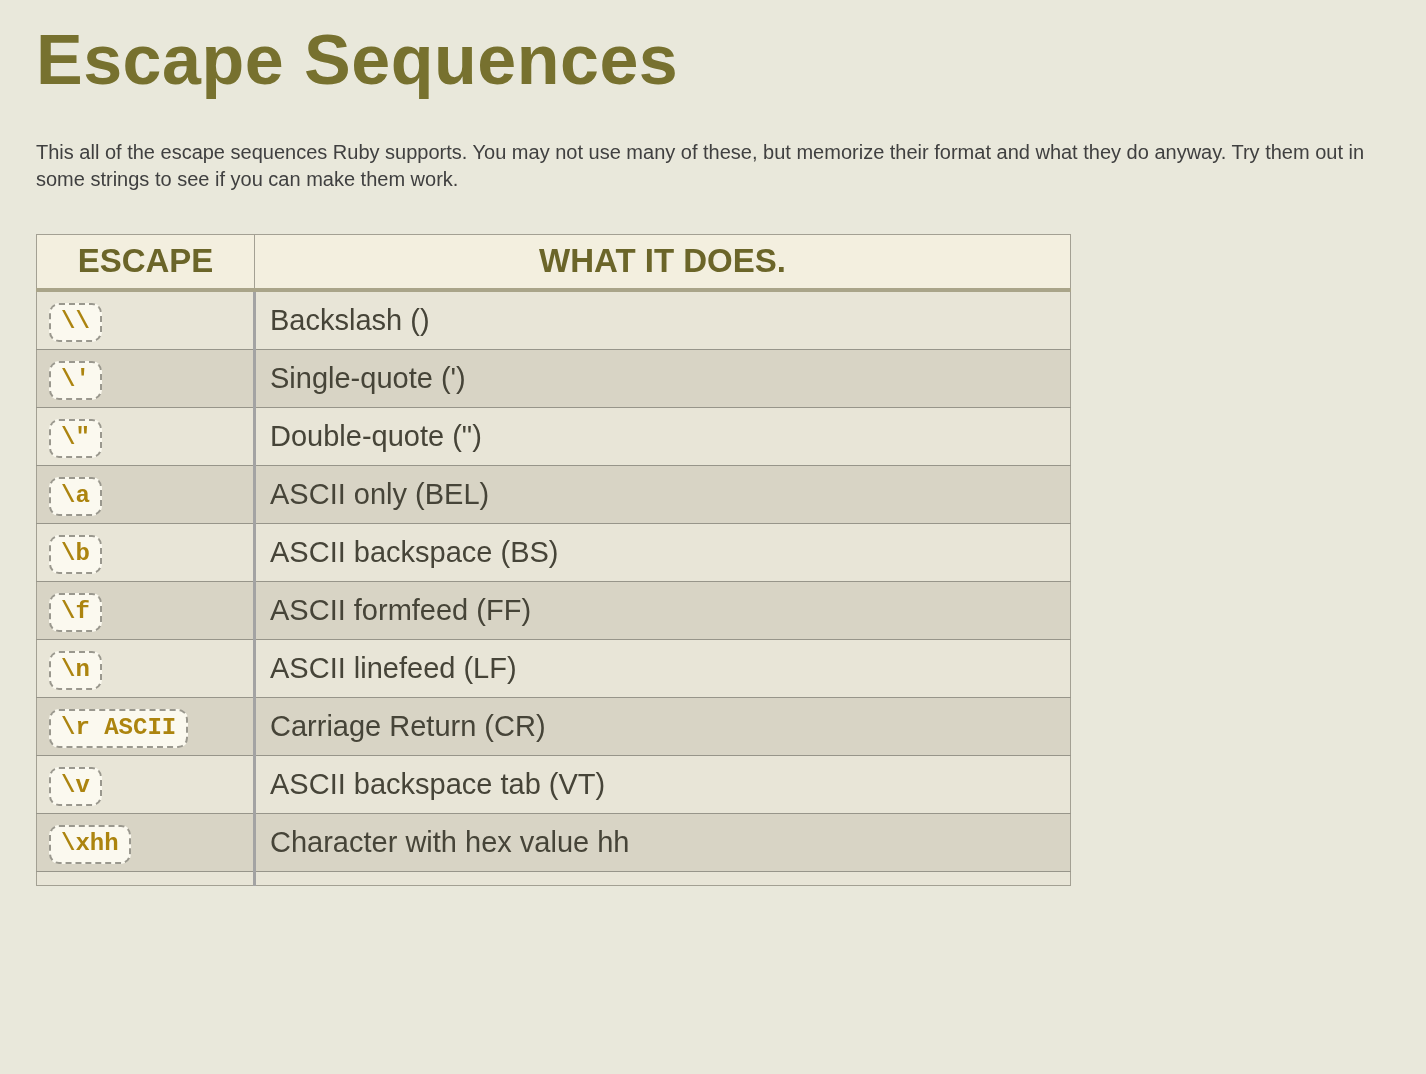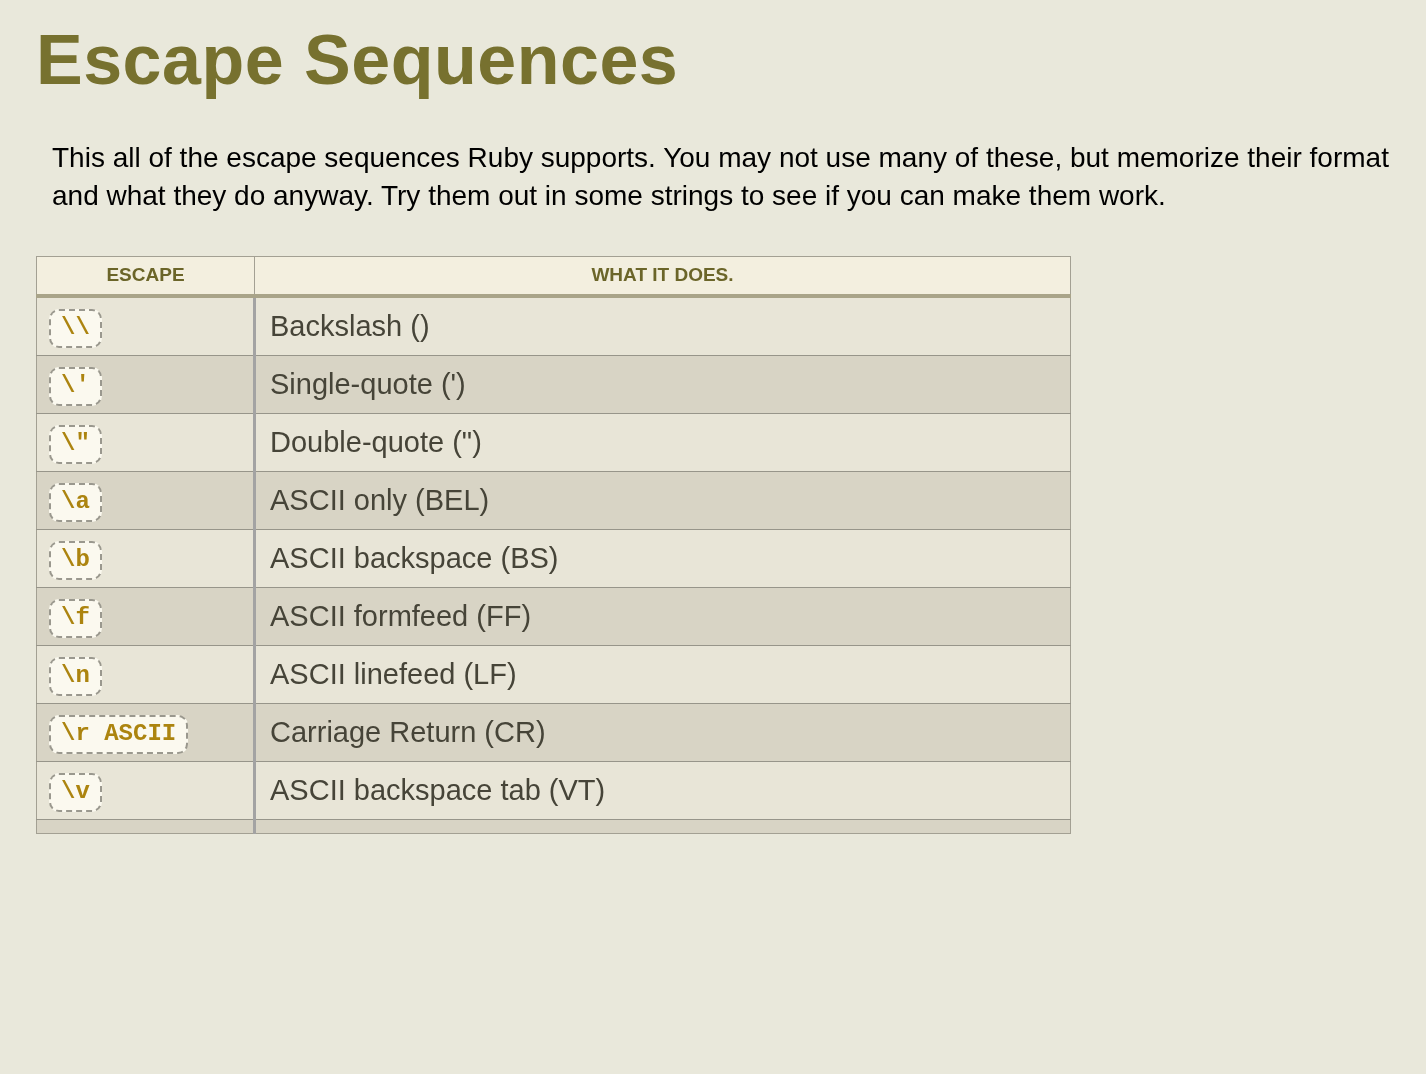--- a/index.html
+++ b/index.html
@@ -16,39 +16,39 @@
   }
   .page-title {
     margin: 22px 0 0 0;
     font-size: 70px;
     line-height: 1.1;
     font-weight: bold;
     color: #77712f;
     letter-spacing: 0.5px;
   }
   .intro {
-    margin: 40px 0 0 16px;
-    font-size: 28px;
+    margin: 40px 0 0 0;
+    font-size: 20px;
     line-height: 1.37;
-    color: #000000;
+    color: #404040;
     max-width: 1360px;
   }
   table.esc-table {
     margin-top: 40px;
     width: 1034px;
     border-collapse: collapse;
     table-layout: fixed;
     border: 1px solid #a3a093;
   }
   col.c-escape { width: 218px; }
   col.c-desc   { width: 816px; }
   .esc-table th {
     background: #f3efdf;
     color: #6b6529;
-    font-size: 19px;
+    font-size: 33px;
     font-weight: bold;
     text-align: center;
     padding: 7px 10px 8px 10px;
     border-bottom: 4px solid #a9a489;
     border-left: 1px solid #a3a093;
   }
   .esc-table th:first-child { border-left: none; }
   .esc-table td {
     border-top: 1px solid #97958a;
     border-left: 3px solid #a3a3a3;
@@ -135,20 +135,24 @@
         <td class="cell-desc">ASCII linefeed (LF)</td>
       </tr>
       <tr>
         <td class="cell-escape"><code class="code-chip">\r ASCII</code></td>
         <td class="cell-desc">Carriage Return (CR)</td>
       </tr>
       <tr>
         <td class="cell-escape"><code class="code-chip">\v</code></td>
         <td class="cell-desc">ASCII backspace tab (VT)</td>
       </tr>
+      <tr>
+        <td class="cell-escape"><code class="code-chip">\xhh</code></td>
+        <td class="cell-desc">Character with hex value hh</td>
+      </tr>
       <tr class="partial-row">
         <td class="cell-escape"></td>
         <td class="cell-desc"></td>
       </tr>
     </tbody>
   </table>
 
 </main>
 
 </body></html>

